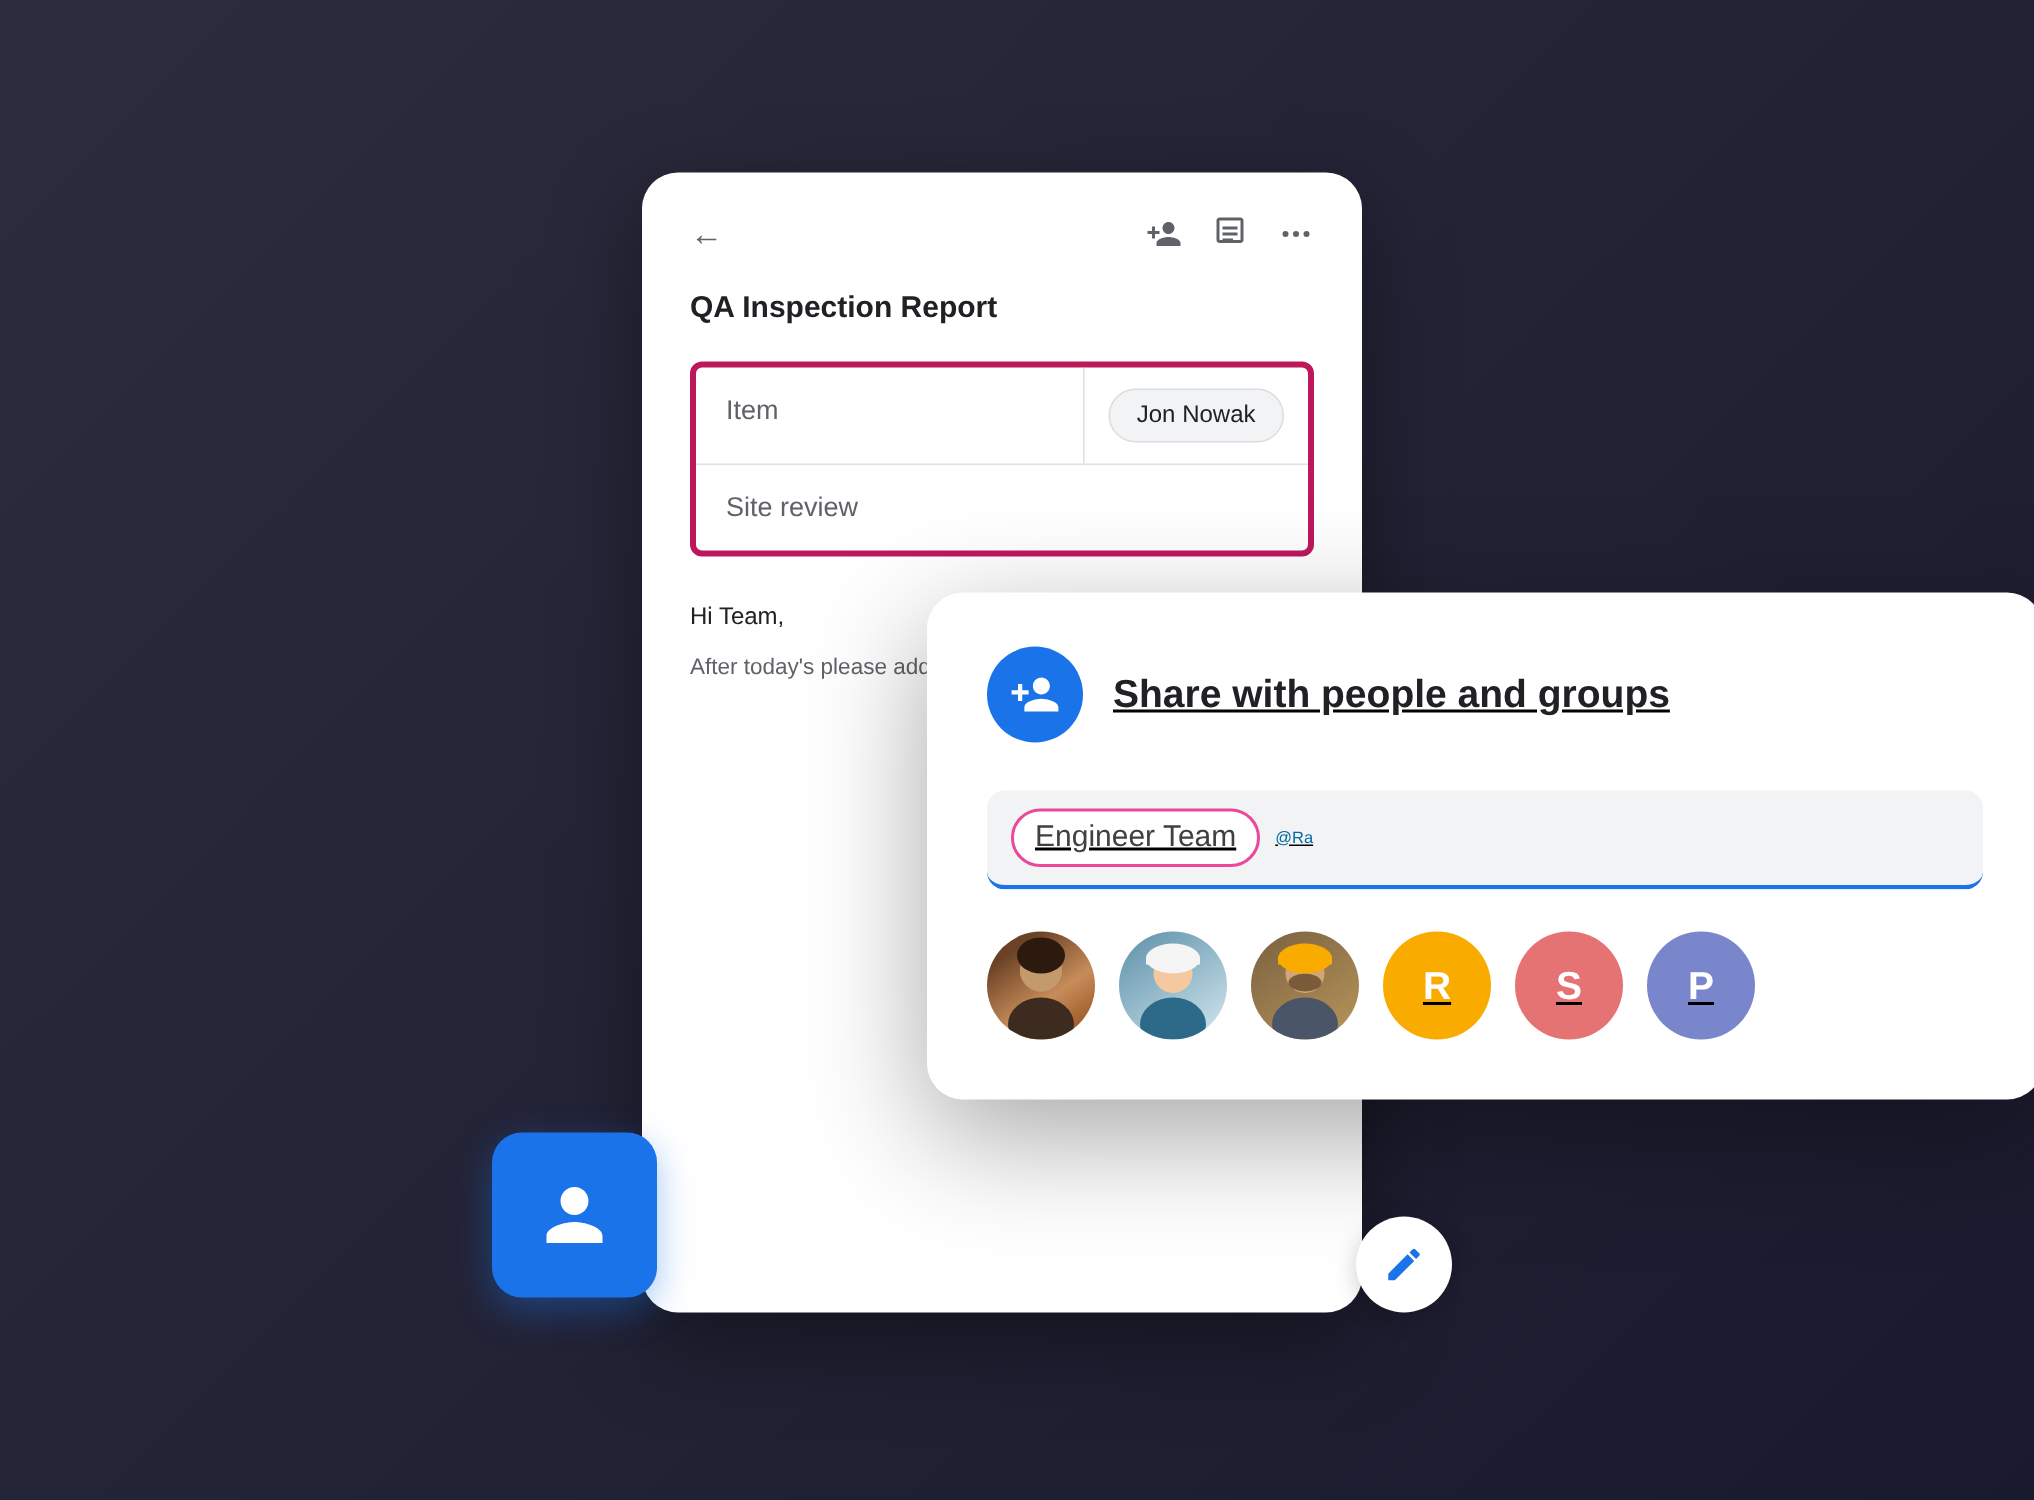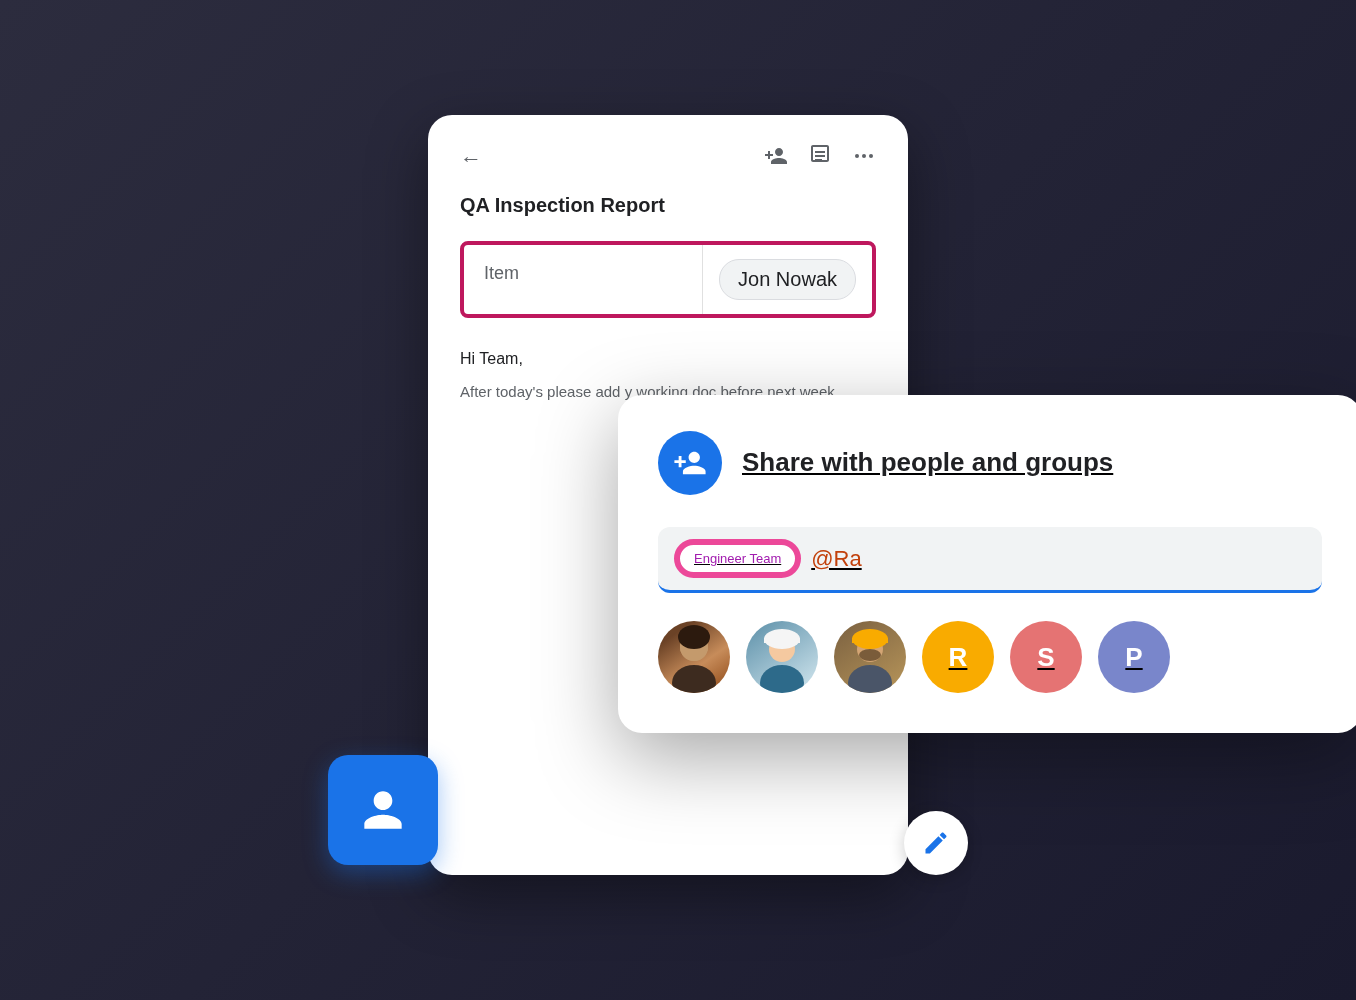--- a/index.html
+++ b/index.html
@@ -91,21 +91,21 @@
       align-items: center;
       justify-content: center;
       border-left: 1px solid #e0e0e0;
     }
 
     .jon-nowak-badge {
       background: #f1f3f4;
       border: 1px solid #dadce0;
       border-radius: 20px;
       padding: 8px 18px;
-      font-size: 20px;
+      font-size: 16px;
       color: #202124;
       white-space: nowrap;
     }
 
     .doc-body {
       padding: 32px 32px 0;
     }
 
     .doc-body-greeting {
       font-size: 16px;
@@ -170,35 +170,35 @@
       padding: 12px 16px;
       display: flex;
       align-items: center;
       gap: 10px;
       border-bottom: 3px solid #1a73e8;
       margin-bottom: 28px;
     }
 
     .engineer-team-chip {
       background: #ffffff;
-      border: 6px solid #ec4899;
+      border: 2px solid #ec4899;
       border-radius: 20px;
       padding: 6px 14px;
-      font-size: 13px;
-      color: #a21caf;
+      font-size: 20px;
+      color: #404040;
       white-space: nowrap;
       cursor: pointer;
     }
 
     .share-input {
       background: transparent;
       border: none;
       outline: none;
-      font-size: 22px;
-      color: #c2410c;
+      font-size: 11px;
+      color: #0369a1;
       flex: 1;
       caret-color: #202124;
     }
 
     .avatars-row {
       display: flex;
       gap: 16px;
       align-items: center;
     }
 
@@ -305,20 +305,23 @@
     <div class="doc-table">
 
       <div class="doc-table-row">
         <div class="doc-table-cell">Item</div>
         <div class="doc-table-cell-right">
           <span class="jon-nowak-badge">Jon Nowak</span>
         </div>
       </div>
 
 
+      <div class="doc-table-row">
+        <div class="doc-table-cell">Site review</div>
+      </div>
     </div>
 
     <div class="doc-body">
       <div class="doc-body-greeting">Hi Team,</div>
       <div class="doc-body-text">After today's please add y working doc before next week.</div>
     </div>
   </div>
 
   <div class="share-dialog">
     <div class="share-dialog-header">

